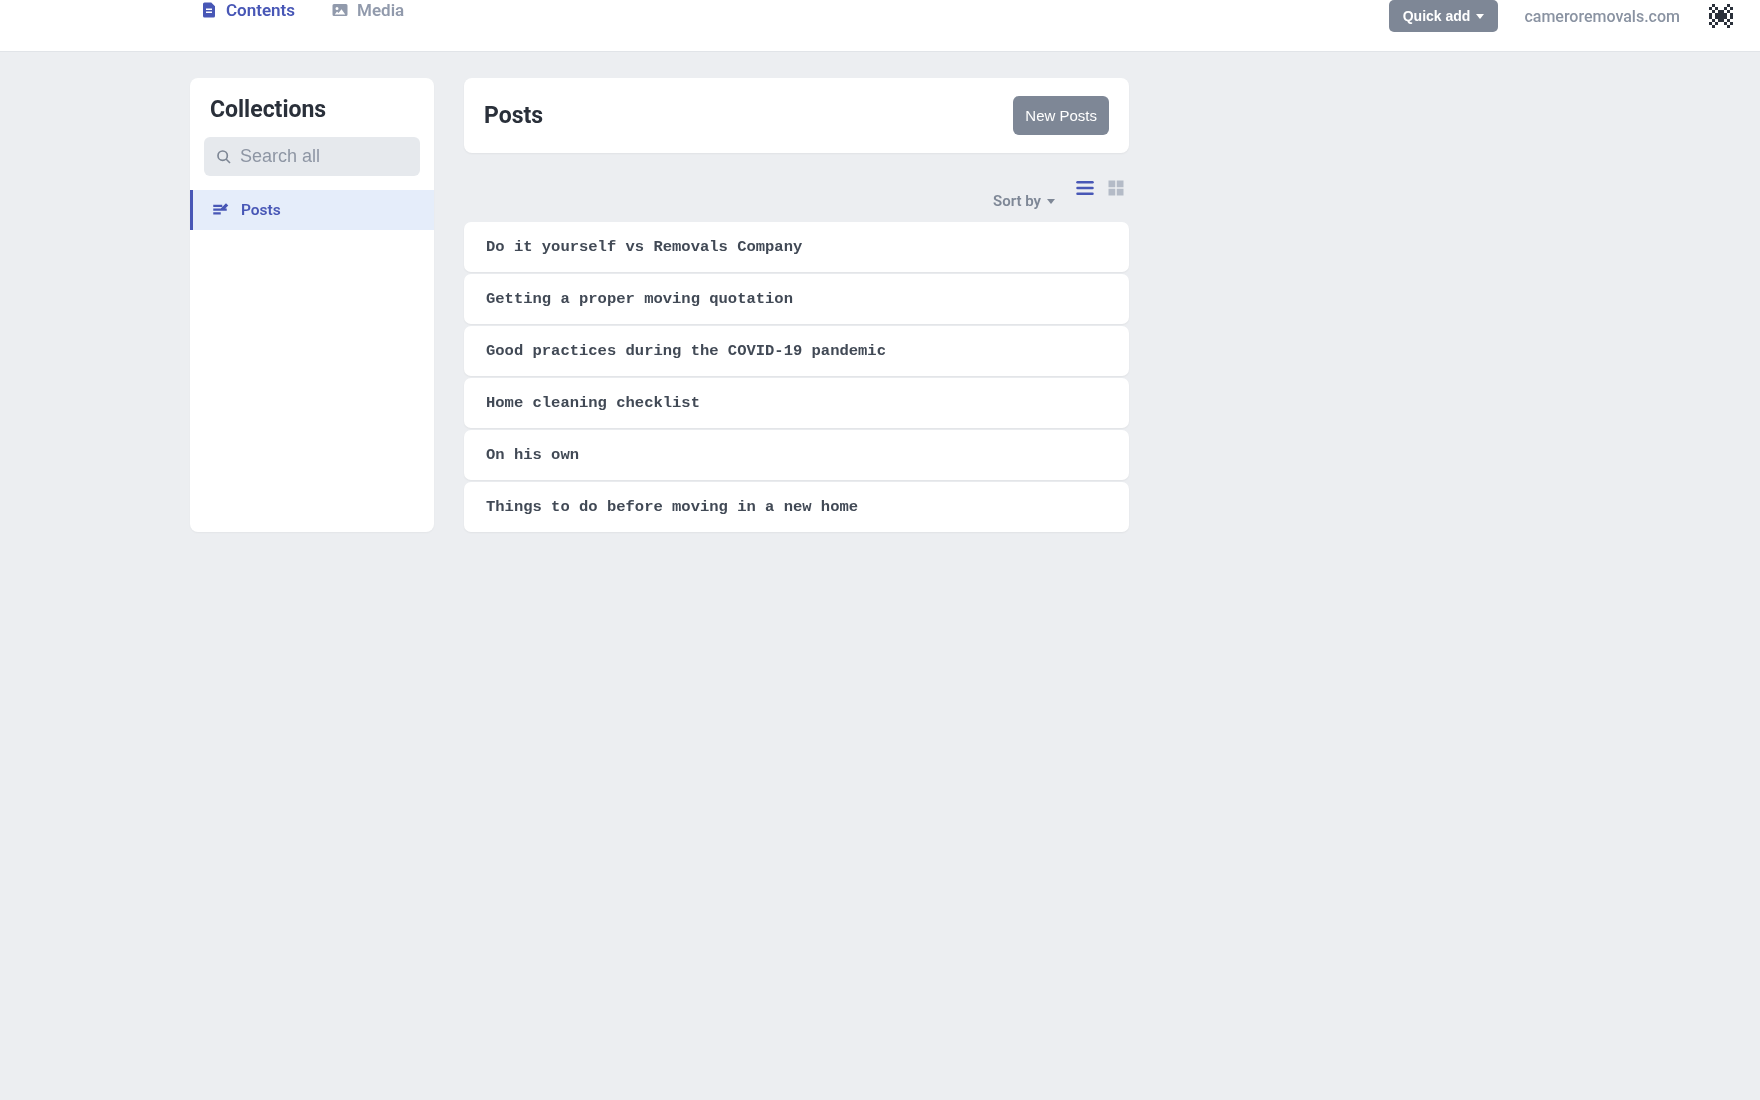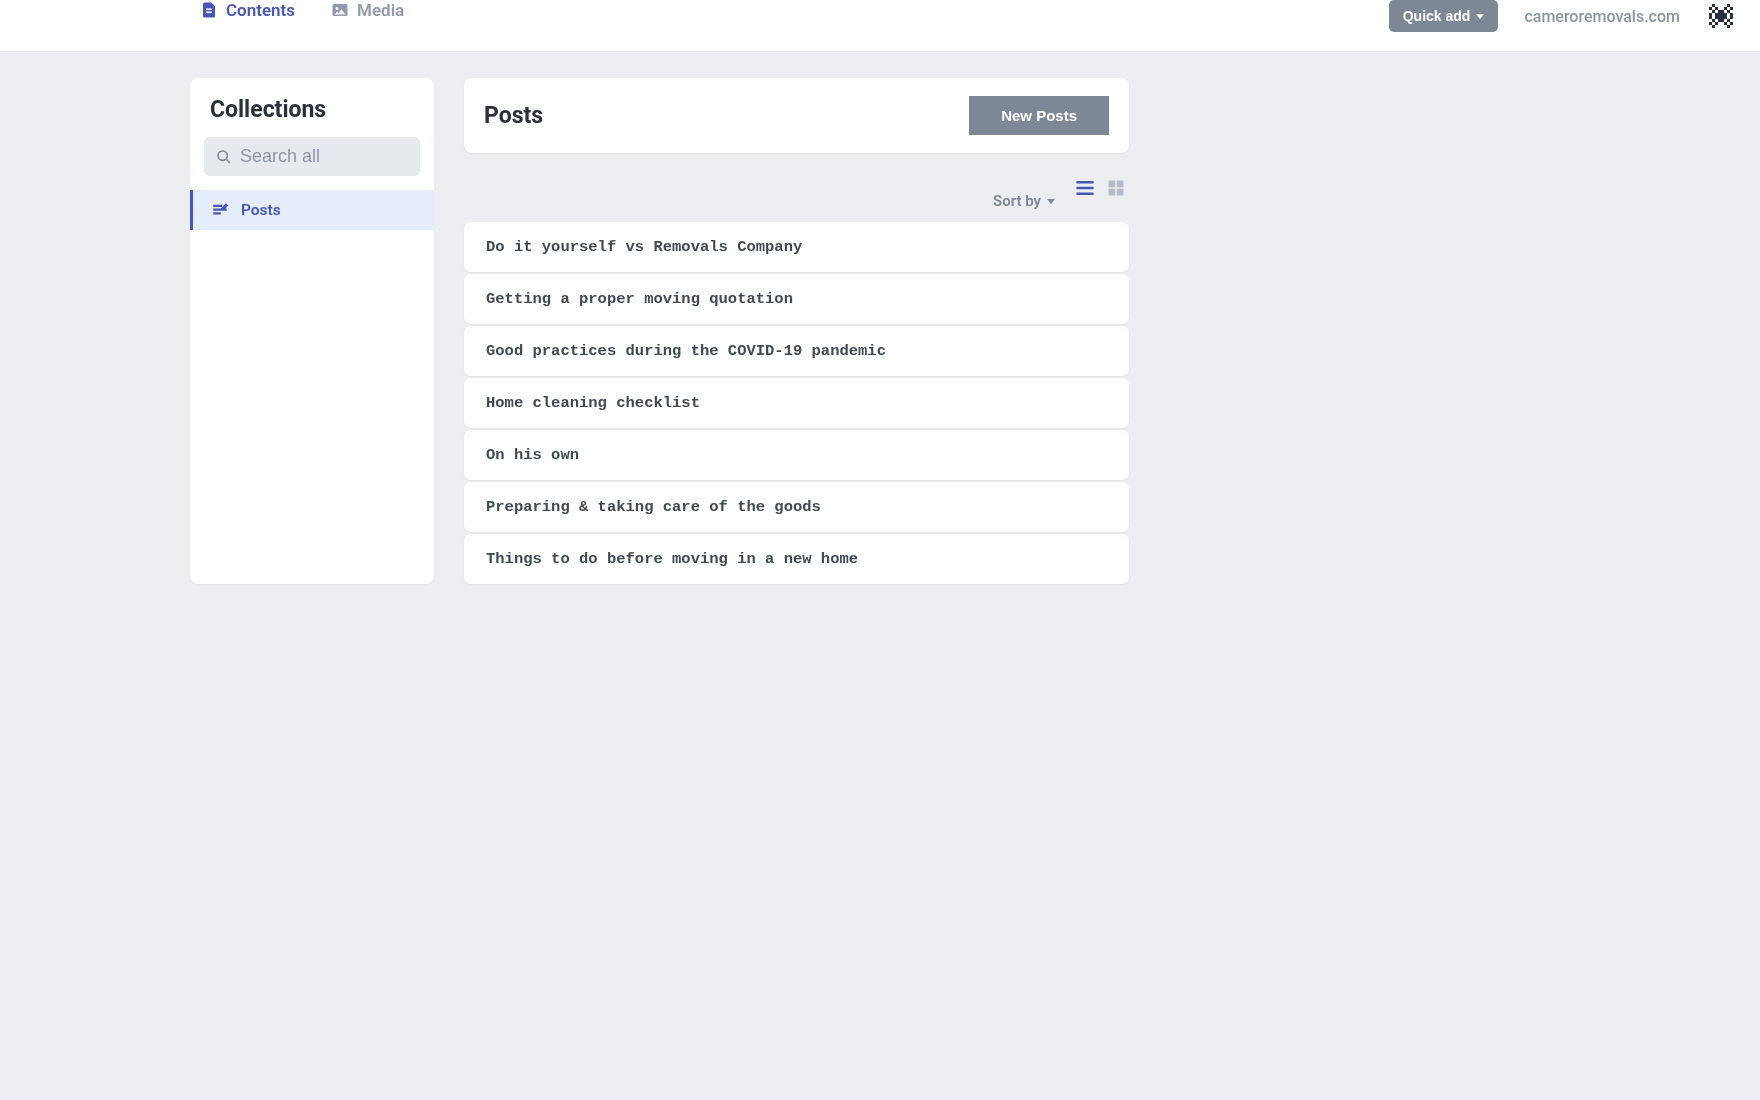--- a/index.html
+++ b/index.html
@@ -160,24 +160,24 @@
     }
     .panel-title {
       font-size: 23px;
       font-weight: 700;
       color: #2a303a;
     }
     .new-btn {
       background: #7e8796;
       color: #ffffff;
       border: none;
-      border-radius: 0;
-      padding: 11px 32px;
+      border-radius: 6px;
+      padding: 11px 12px;
       font-size: 15px;
-      font-weight: 700;
+      font-weight: 400;
       cursor: pointer;
     }
     .controls-row {
       display: flex;
       align-items: center;
       justify-content: flex-end;
       padding: 16px 4px 12px 4px;
       gap: 20px;
     }
     .sort-by {
@@ -353,20 +353,17 @@
       <div class="list-row">
         <div class="list-row-title">Good practices during the COVID-19 pandemic</div>
       </div>
       <div class="list-row">
         <div class="list-row-title">Home cleaning checklist</div>
       </div>
       <div class="list-row">
         <div class="list-row-title">On his own</div>
       </div>
       <div class="list-row">
-        <div class="list-row-title">Preparing &amp; taking care of the goods</div>
-      </div>
-      <div class="list-row">
         <div class="list-row-title">Things to do before moving in a new home</div>
       </div>
     </div>
   </div>
 </div>
 
 </body></html>

